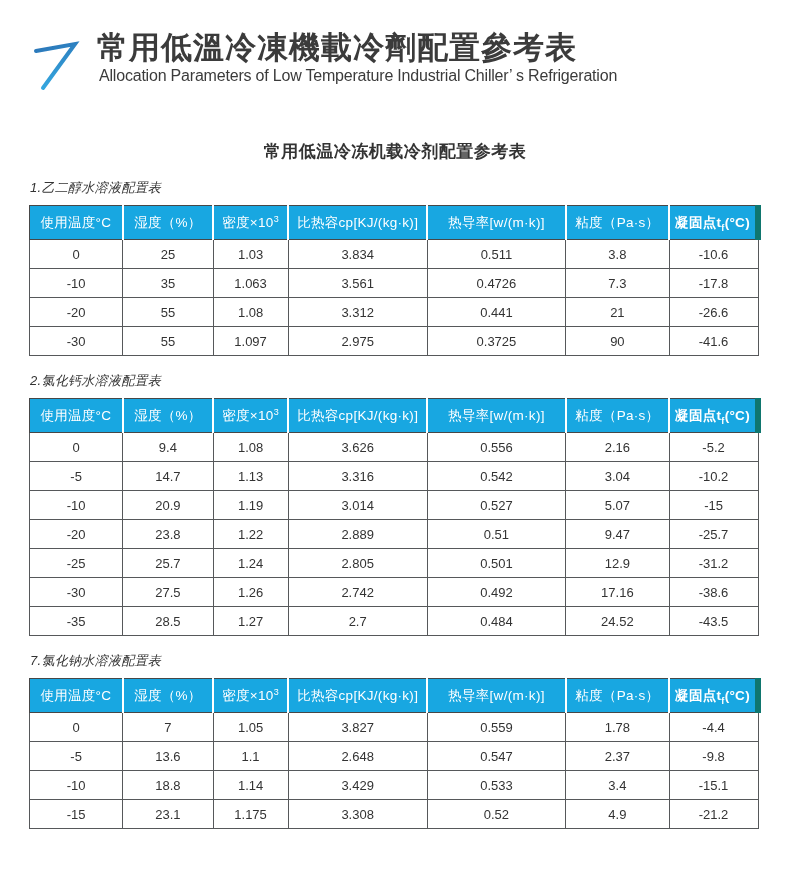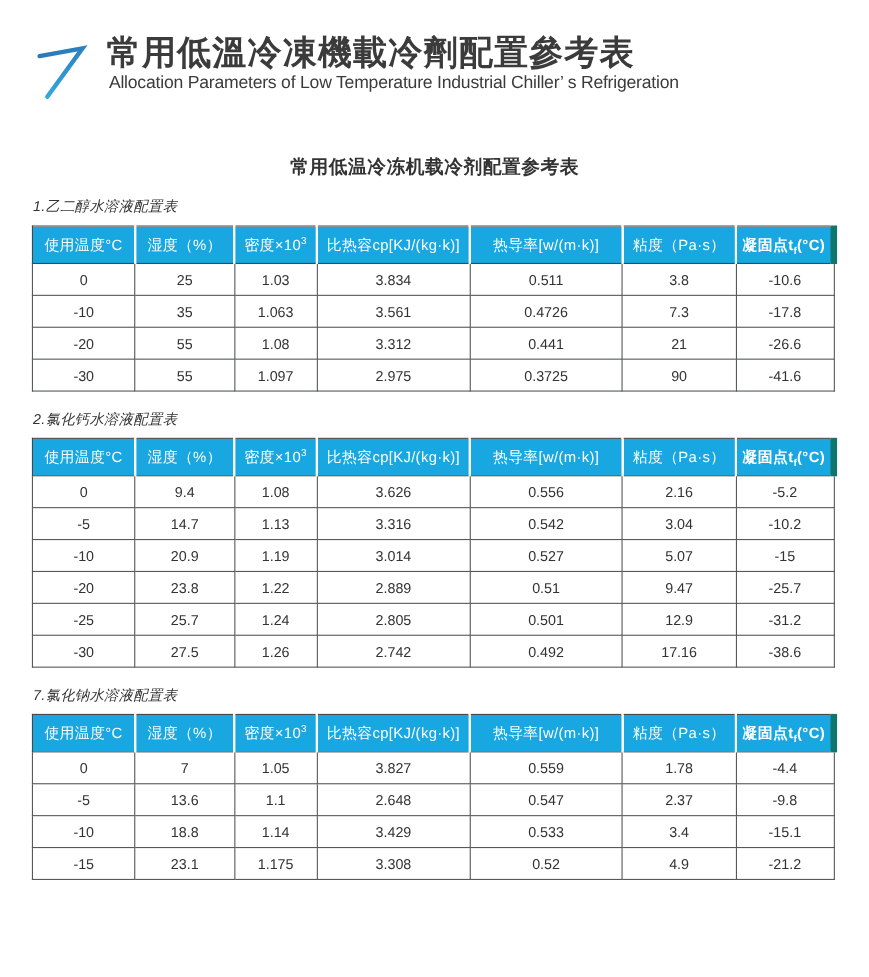--- a/index.html
+++ b/index.html
@@ -261,20 +261,29 @@
               </tr>
               <tr>
                 <td>-30</td>
                 <td>27.5</td>
                 <td>1.26</td>
                 <td>2.742</td>
                 <td>0.492</td>
                 <td>17.16</td>
                 <td>-38.6</td>
               </tr>
+              <tr>
+                <td>-35</td>
+                <td>28.5</td>
+                <td>1.27</td>
+                <td>2.7</td>
+                <td>0.484</td>
+                <td>24.52</td>
+                <td>-43.5</td>
+              </tr>
             </tbody>
           </table>
         </section>
         <section class="table-section">
           <div class="section-label">7.氯化钠水溶液配置表</div>
           <table class="data-table">
             <colgroup>
               <col style="width: 12.8%;">
               <col style="width: 12.4%;">
               <col style="width: 10.3%;">

